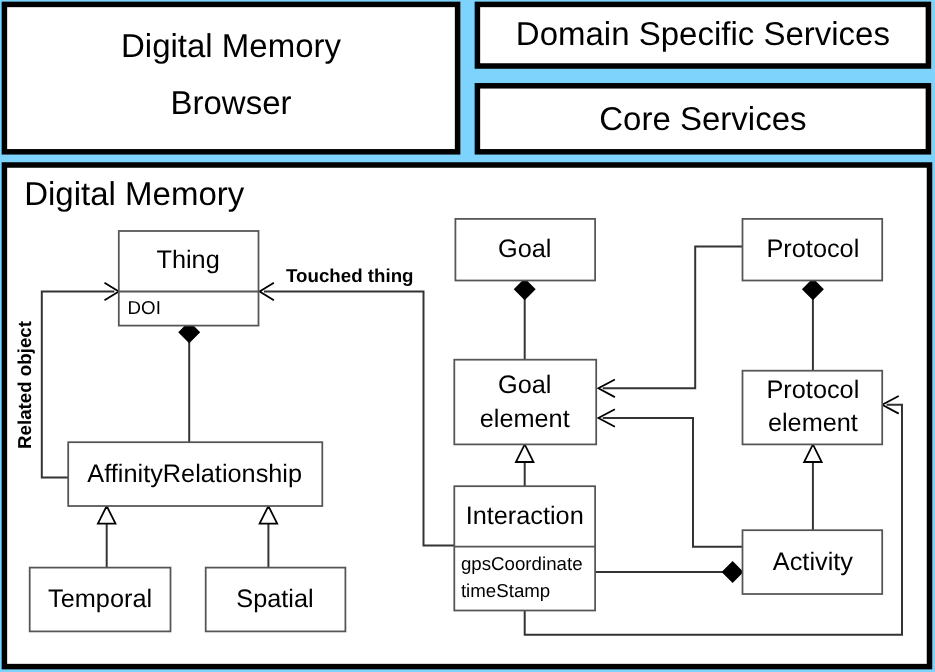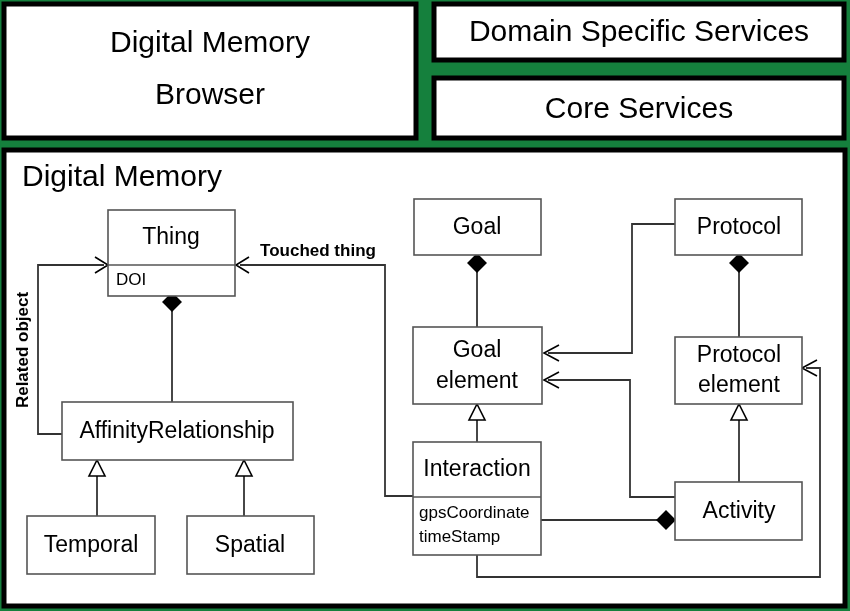--- a/index.html
+++ b/index.html
@@ -4,21 +4,21 @@
 <style>
   html, body {
     margin: 0;
     padding: 0;
     background: #ffffff;
   }
   #canvas {
     position: relative;
     width: 850px;
     height: 611px;
-    background: #15803d;
+    background: #7dd3fc;
     font-family: "Liberation Sans", sans-serif;
     overflow: hidden;
   }
   svg#diagram {
     position: absolute;
     top: 0; left: 0;
     width: 850px;
     height: 611px;
   }
   .frame-thick {

